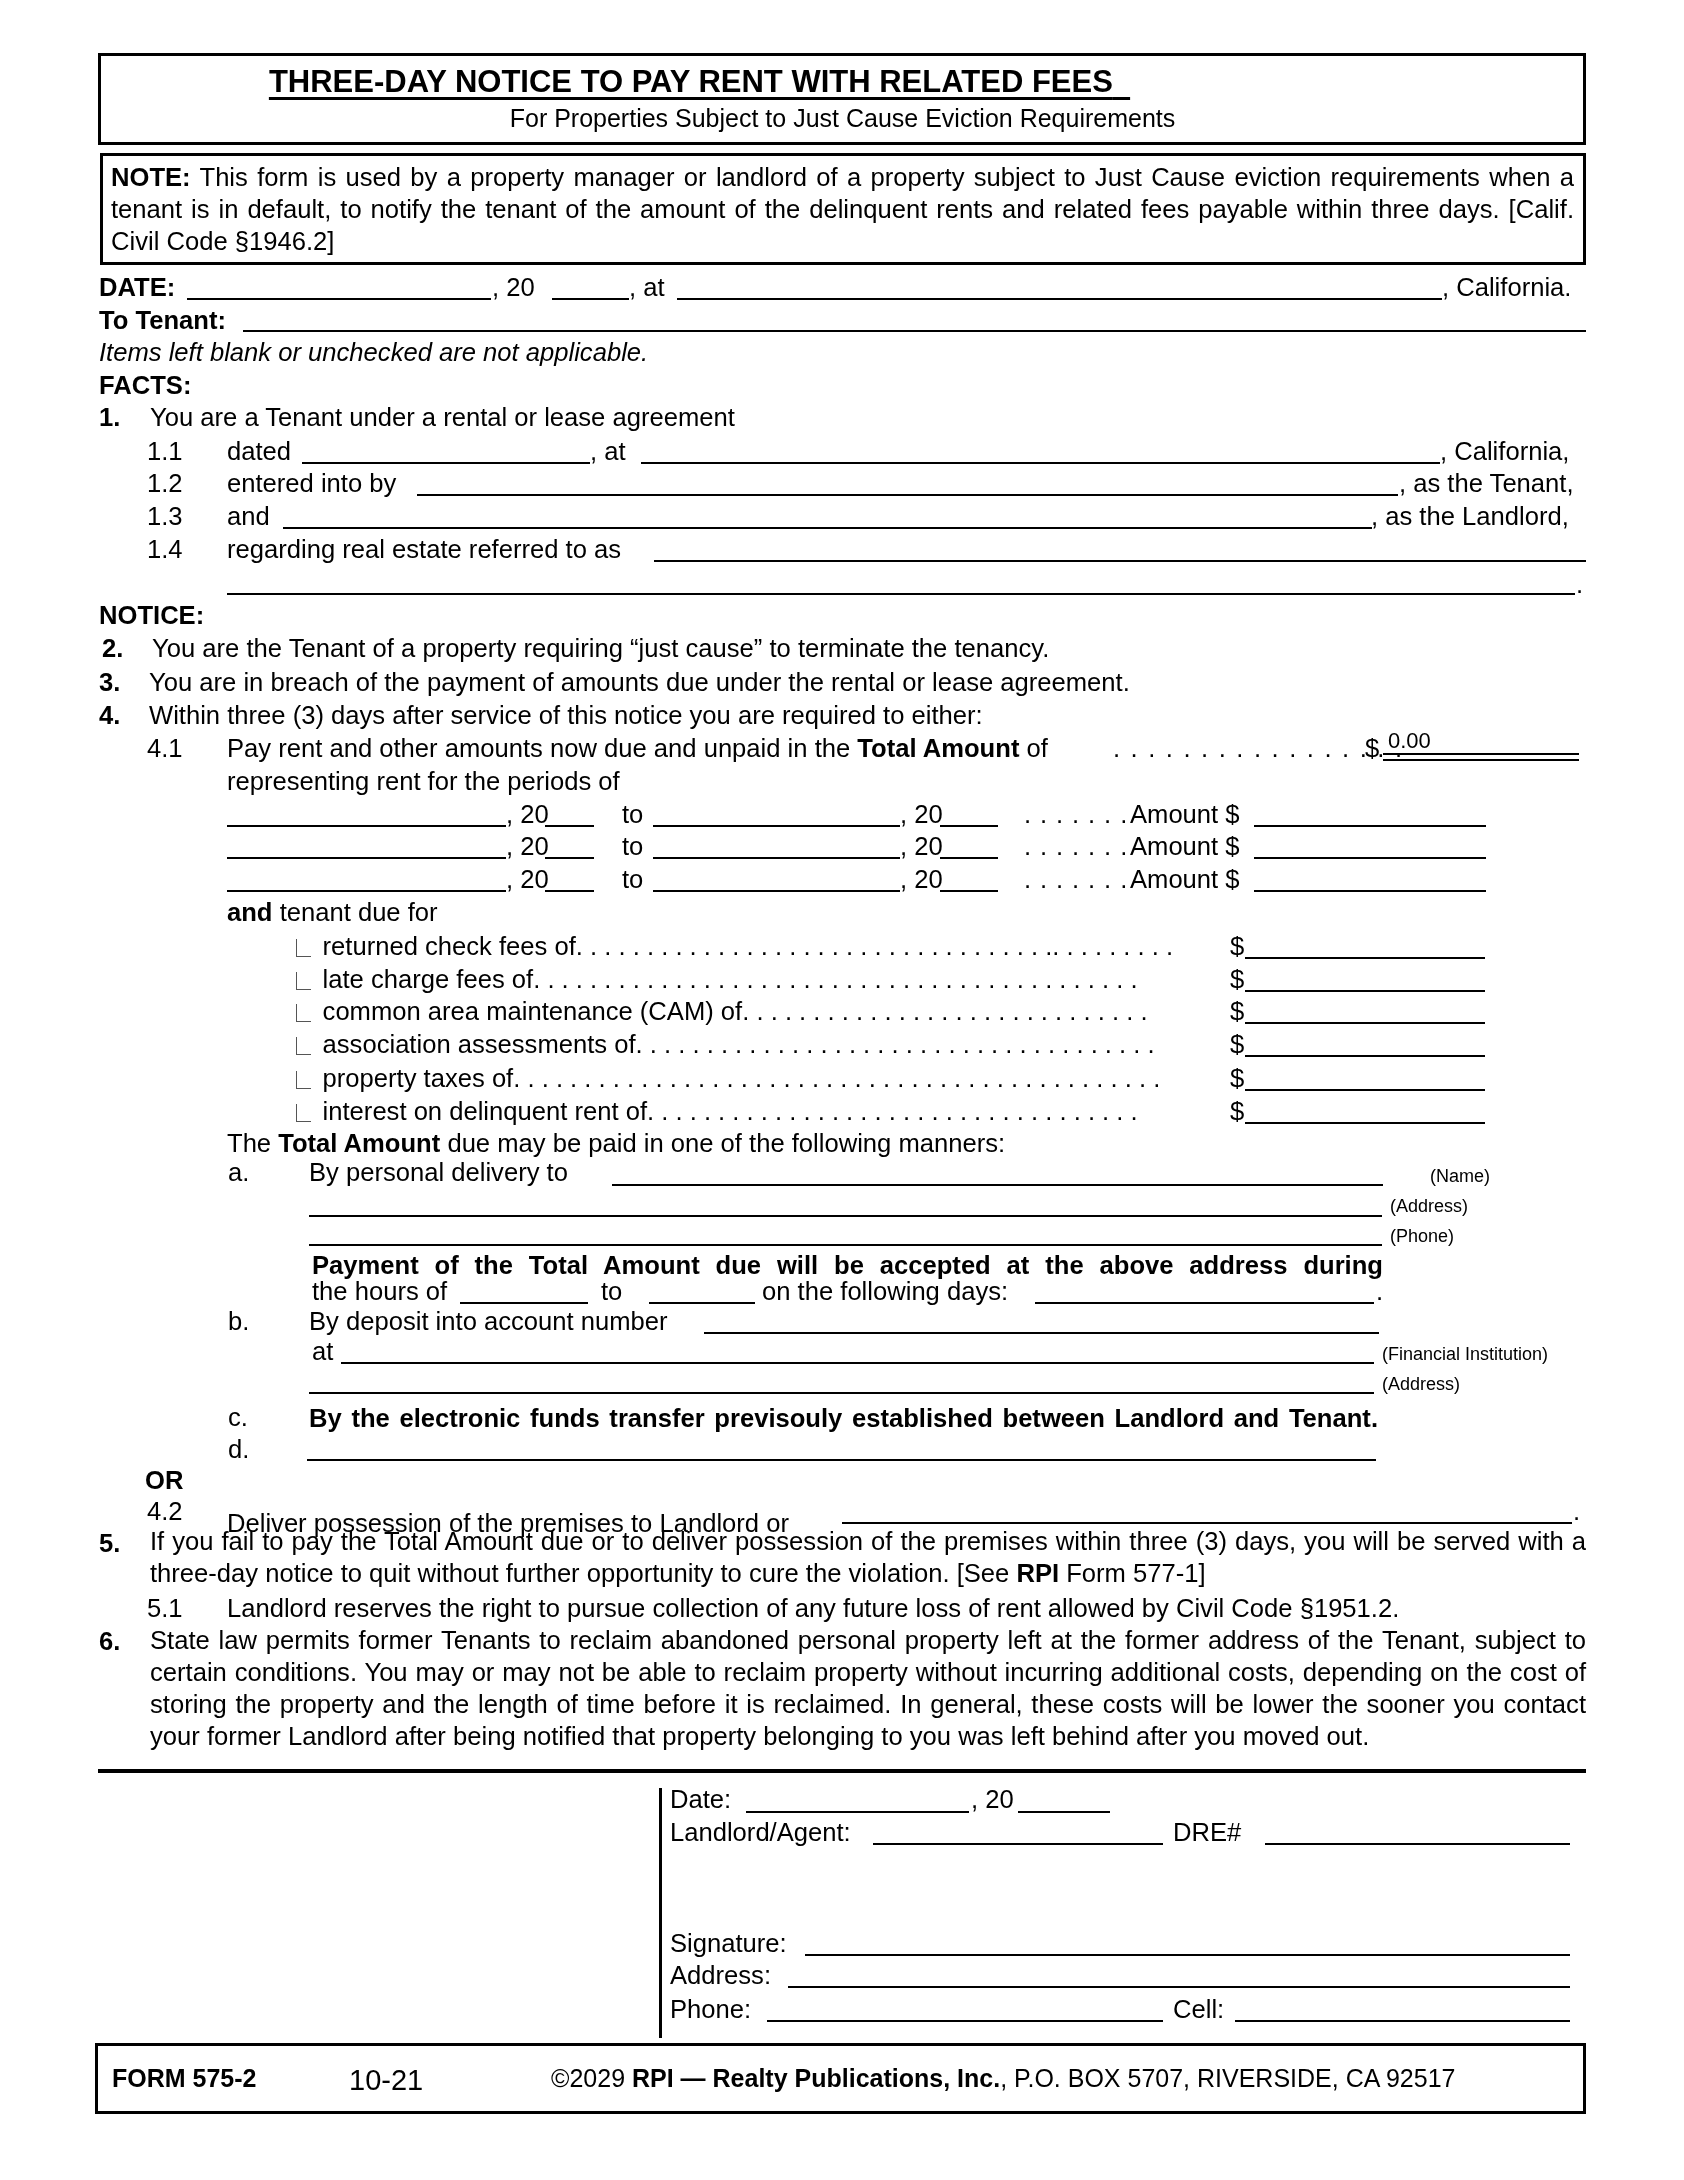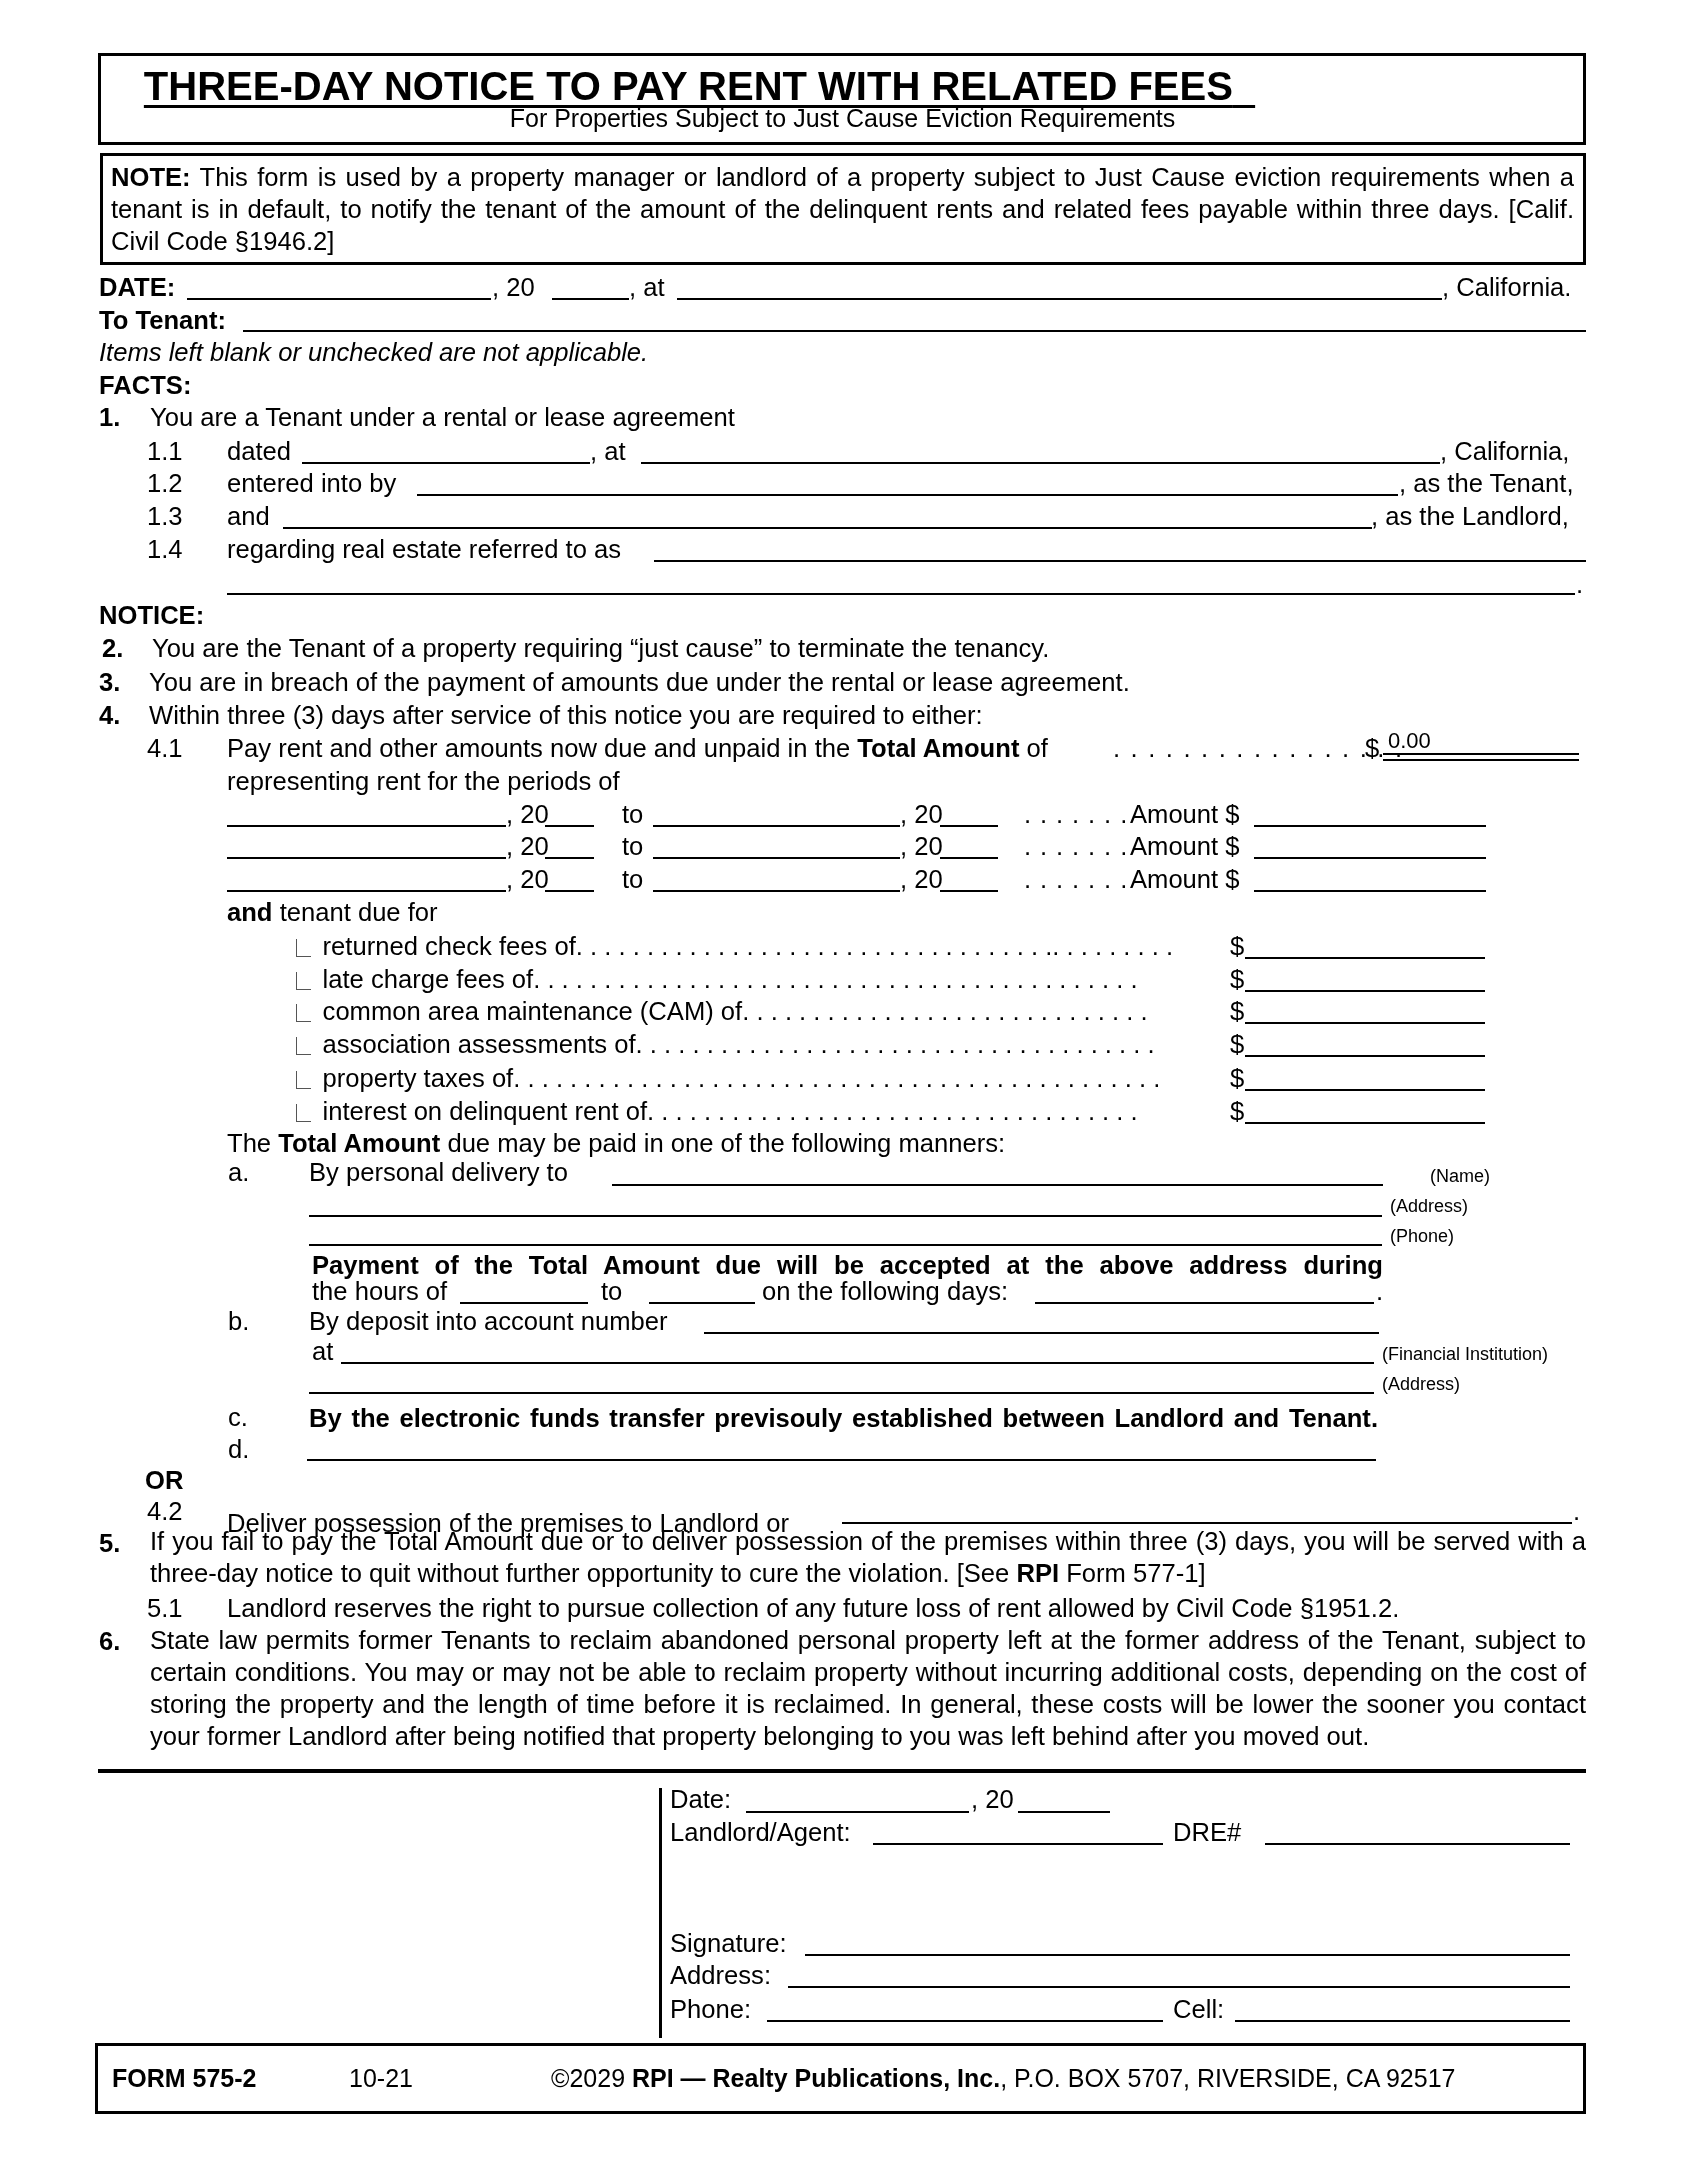--- a/index.html
+++ b/index.html
@@ -14,21 +14,21 @@
   .small { font-size:18px; }
   .dots { letter-spacing:5.1px; }
   .cb { display:inline-block; width:13.6px; height:17px; border-left:1.7px solid #555; border-bottom:1.7px solid #555; margin-right:12px; vertical-align:-1.7px; }
   .justify { white-space:normal; text-align:justify; text-align-last:justify; line-height:32px;font-weight:bold; }
   .para { white-space:normal; text-align:justify; line-height:32px; }
 </style>
 </head>
 <body>
 
 <div class="box" style="left:98px;top:53px;width:1488px;height:92px;"></div>
-<div class="abs b" style="left:0;width:1399px;top:66px;text-align:center;font-size:40px;">
+<div class="abs b" style="left:0;width:1399px;top:66px;text-align:center;font-size:31px;">
   <span style="text-decoration:underline;text-decoration-thickness:3.4px;text-underline-offset:5.1px;">THREE-DAY NOTICE TO PAY RENT WITH RELATED FEES</span><span style="text-decoration:underline;text-decoration-thickness:3.4px;text-underline-offset:5.1px;">&nbsp;&nbsp;</span>
 </div>
 <div class="abs" style="left:0;width:1685px;top:106px;text-align:center;font-size:25px;">For Properties Subject to Just Cause Eviction Requirements</div>
 
 <div class="box" style="left:100px;top:153px;width:1486px;height:112px;"></div>
 <div class="abs para" style="left:111px;top:161px;width:1463px;font-size:25.6px;">
   <span class="b">NOTE:</span> <span>This form is used by a property manager or landlord of a property subject to Just Cause eviction requirements when a tenant is in default, to notify the tenant of the amount of the delinquent rents and related fees payable within three days. [Calif. Civil Code §1946.2]</span>
 </div>
 
 <div class="abs b" style="left:99px;top:275px;">DATE:</div>
@@ -233,17 +233,17 @@
 <div class="line" style="left:805px;top:1954px;width:765px;"></div>
 <div class="abs" style="left:670px;top:1963px;">Address:</div>
 <div class="line" style="left:788px;top:1986px;width:782px;"></div>
 <div class="abs" style="left:670px;top:1997px;">Phone:</div>
 <div class="line" style="left:767px;top:2020px;width:396px;"></div>
 <div class="abs" style="left:1173px;top:1997px;">Cell:</div>
 <div class="line" style="left:1235px;top:2020px;width:335px;"></div>
 
 <div class="box" style="left:95px;top:2043px;width:1491px;height:71px;"></div>
 <div class="abs b" style="left:112px;top:2066px;font-size:25px;">FORM 575-2</div>
-<div class="abs" style="left:349px;top:2066px;font-size:25px;">10-21</div>
+<div class="abs" style="left:349px;top:2066px;font-size:29px;">10-21</div>
 <div class="abs" style="left:551px;top:2066px;font-size:25px;">
   <span>©2029 </span><span class="b">RPI — Realty Publications, Inc.</span><span>, P.O. BOX 5707, RIVERSIDE, CA 92517</span>
 </div>
 
 
 </body></html>

